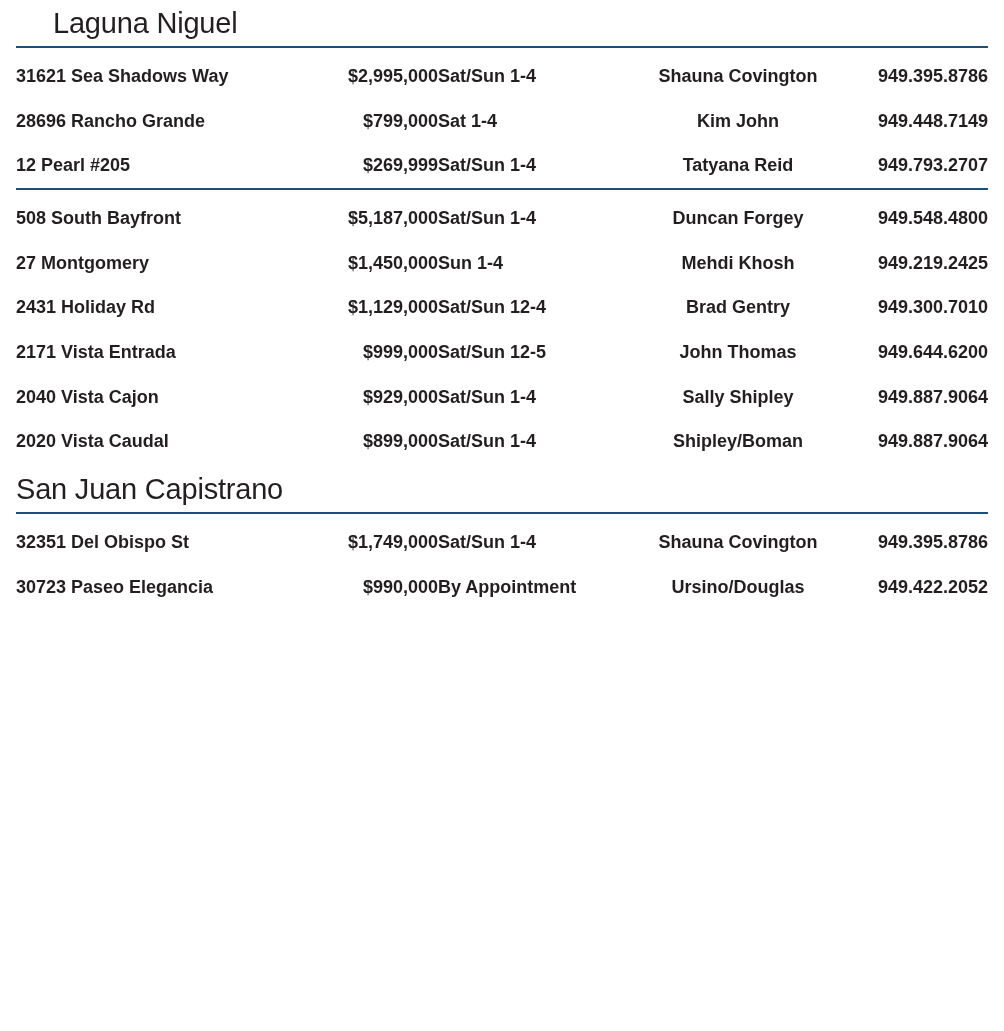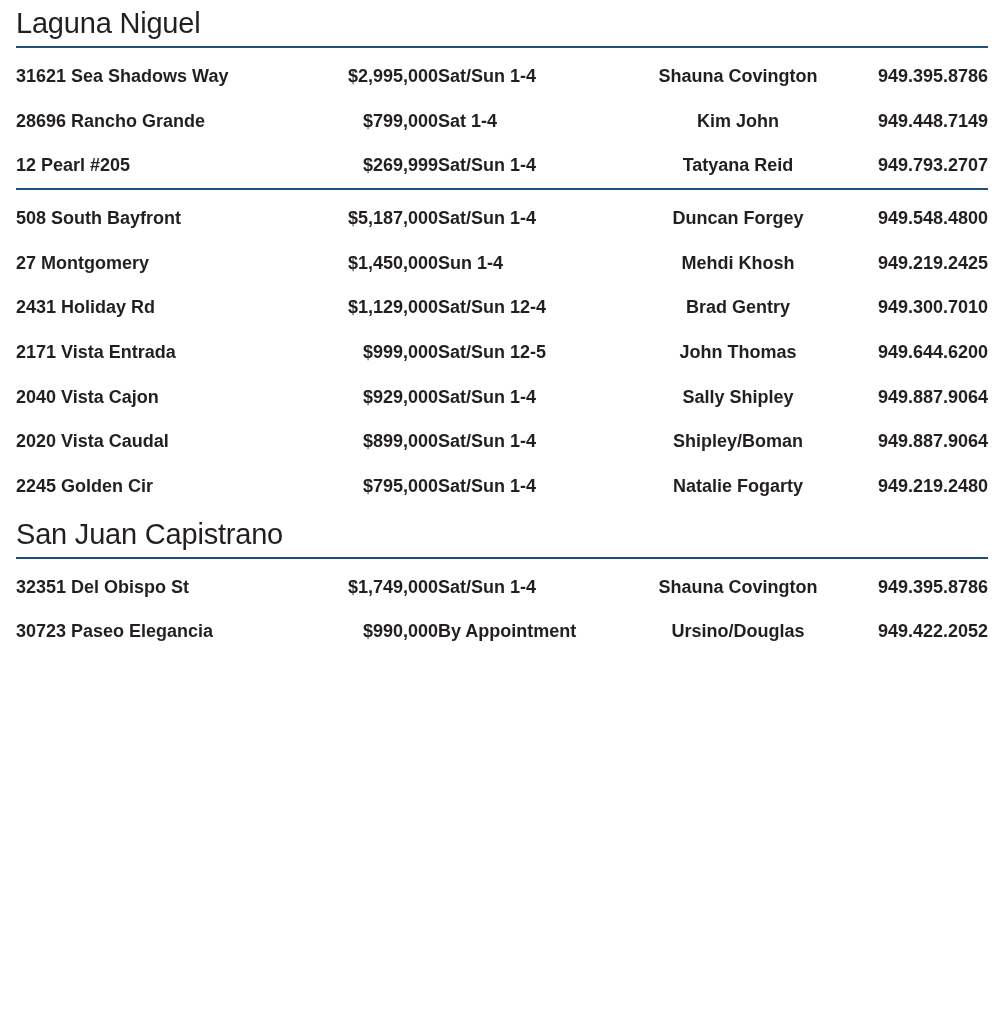--- a/index.html
+++ b/index.html
@@ -53,21 +53,21 @@
     line-height: 1.15;
     white-space: nowrap;
     overflow: hidden;
   }
   td.address { width: 280px; text-align: left; }
   td.price   { width: 142px; text-align: right; padding-right: 36px; }
   td.times   { width: 182px; text-align: left; }
   td.agent   { width: 236px; text-align: center; }
   td.phone   { width: 132px; text-align: right; }
 
-  .sec-laguna .section-header { padding-top: 8px; }
+  .sec-laguna .section-header { padding-top: 8px; margin-left: 37px; }
 </style>
 </head>
 <body>
 
 <div class="page">
 
   <div class="section sec-laguna">
     <div class="section-header">Laguna Niguel</div>
     <div class="section-rule"></div>
     <table class="listings">
@@ -136,27 +136,20 @@
           <td class="agent">Sally Shipley</td>
           <td class="phone">949.887.9064</td>
         </tr>
         <tr>
           <td class="address">2020 Vista Caudal</td>
           <td class="price">$899,000</td>
           <td class="times">Sat/Sun 1-4</td>
           <td class="agent">Shipley/Boman</td>
           <td class="phone">949.887.9064</td>
         </tr>
-        <tr>
-          <td class="address">2245 Golden Cir</td>
-          <td class="price">$795,000</td>
-          <td class="times">Sat/Sun 1-4</td>
-          <td class="agent">Natalie Fogarty</td>
-          <td class="phone">949.219.2480</td>
-        </tr>
       </tbody>
     </table>
   </div>
 
 
   <div class="section">
     <div class="section-header">San Juan Capistrano</div>
     <div class="section-rule"></div>
     <table class="listings">
       <tbody>

